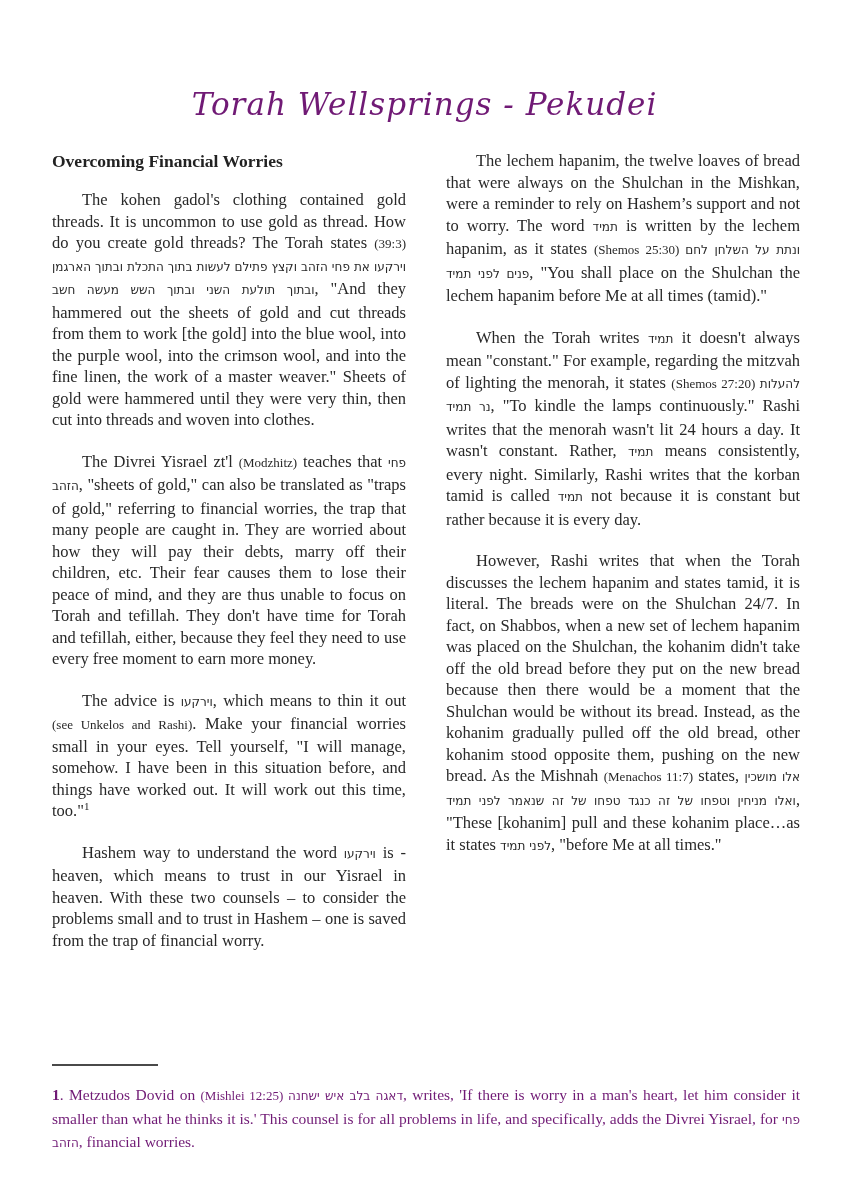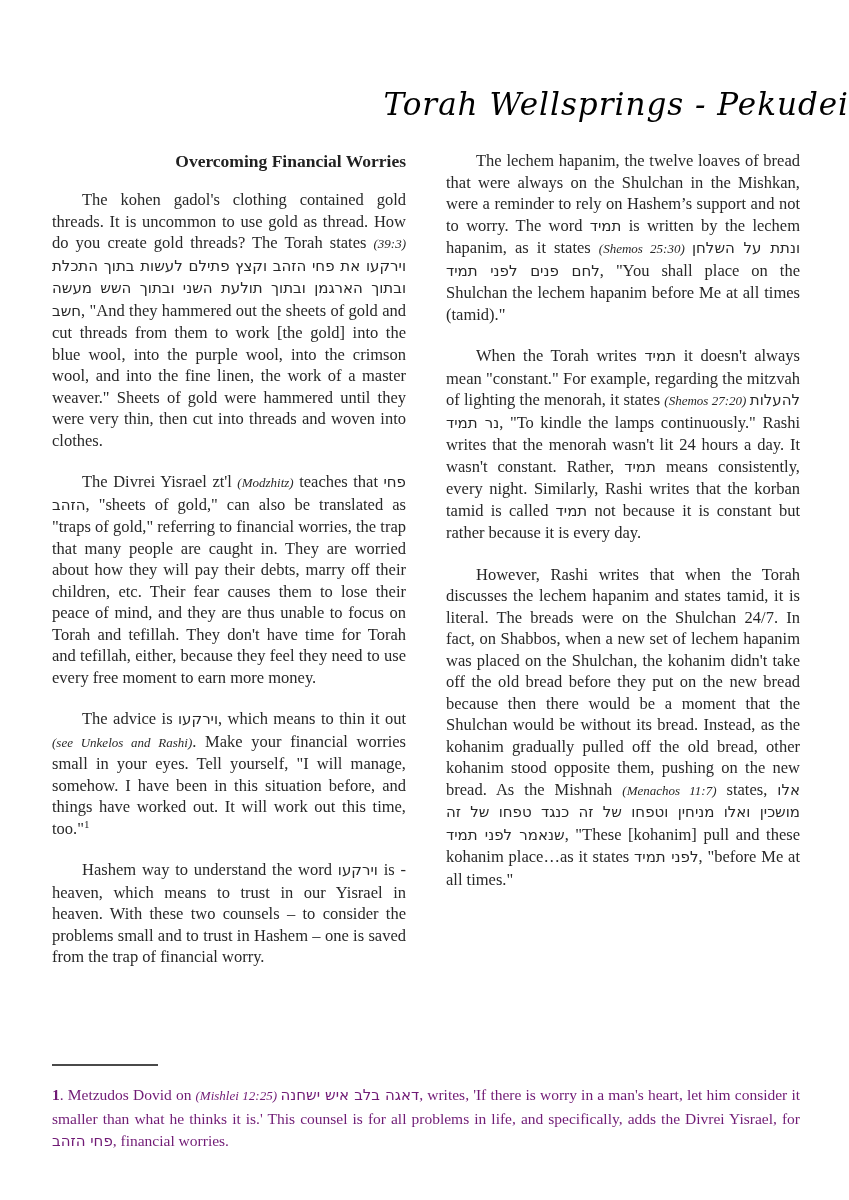--- a/index.html
+++ b/index.html
@@ -7,37 +7,37 @@
     width:849px;height:1200px;
     background:#ffffff;
     position:relative;
     font-family:"Liberation Serif",serif;
     color:#282828;
     overflow:hidden;
   }
   .page-title{
     position:absolute;
     top:86px;left:0;width:849px;
-    text-align:right;
+    text-align:center;
     font-family:"DejaVu Serif",serif;
     font-style:italic;
     font-size:31px;
-    color:#000000;
+    color:#701a75;
     letter-spacing:1px;
   }
   .columns{
     position:absolute;
     top:150px;left:52px;width:748px;
     display:flex;gap:40px;
   }
   .col{width:354px;}
   .section-heading{
     font-size:17.5px;
     font-weight:bold;
-    text-align:right;
+    text-align:left;
     margin:1px 0 17px 0;
     color:#222222;
   }
   .col p{
     font-size:16.5px;
     line-height:21.5px;
     margin:0 0 20px 0;
     text-indent:30px;
     text-align:justify;
     color:#282828;
@@ -54,24 +54,24 @@
   }
   .footnote p{
     font-size:15.5px;
     line-height:22.5px;
     margin:0;
     text-indent:0;
     text-align:justify;
     color:#701a75;
   }
   .run-italic{}
-  .run-cite{font-size:13px;font-style:italic;}
+  .run-cite{font-size:13px;}
   .run-hebrew{
     font-family:"DejaVu Sans",sans-serif;
-    font-size:15px;
+    font-size:12px;
   }
   .run-bold{font-weight:bold;}
   .run-sup{vertical-align:super;font-size:11px;line-height:0;}
 </style>
 </head>
 <body>
 
 <div class="page-title">Torah Wellsprings - Pekudei</div>
 
 <div class="columns">

